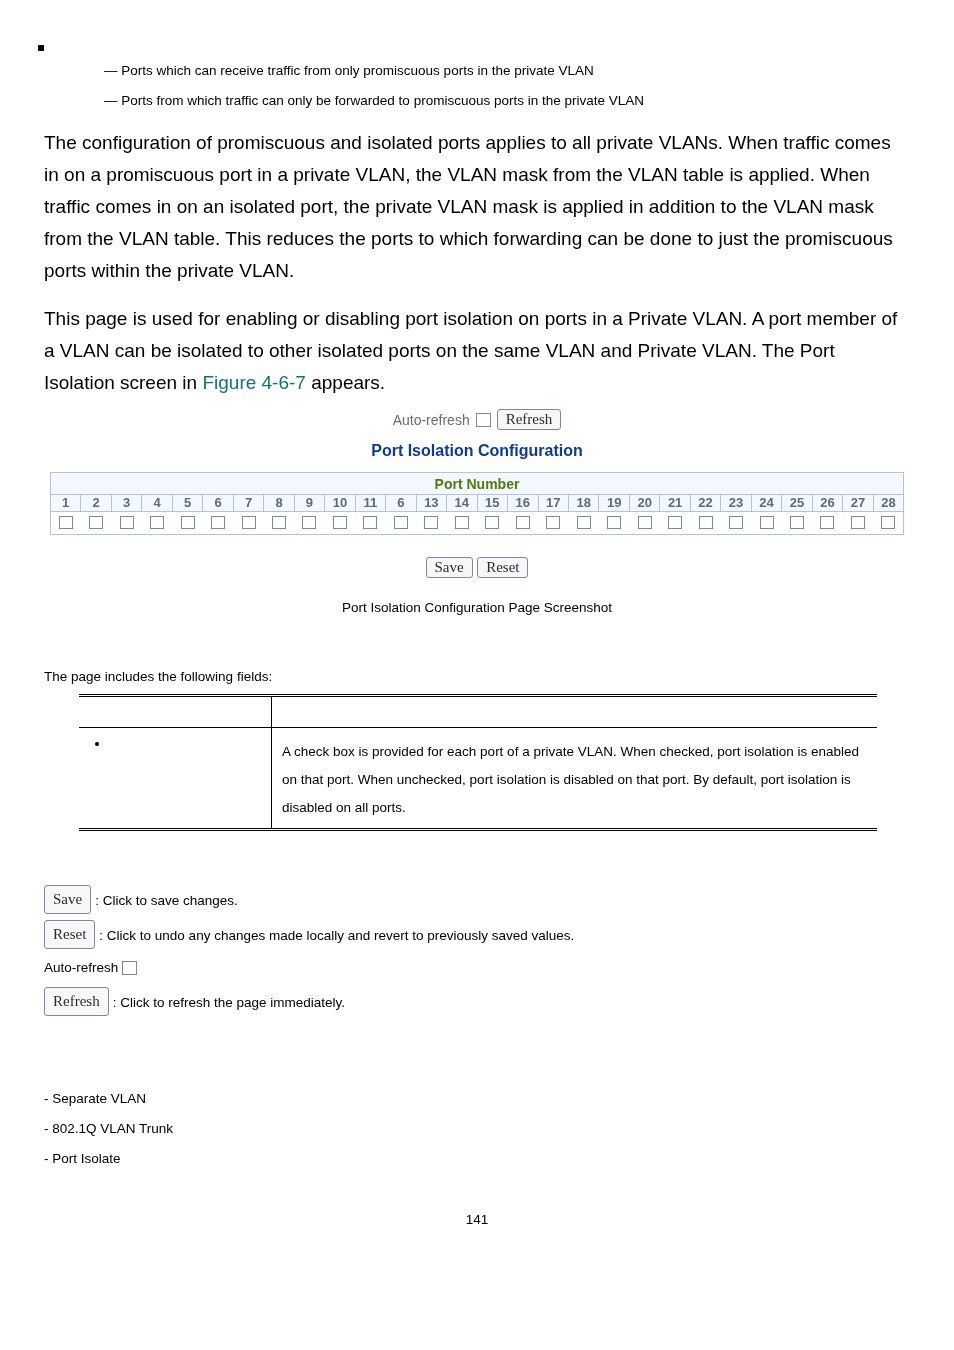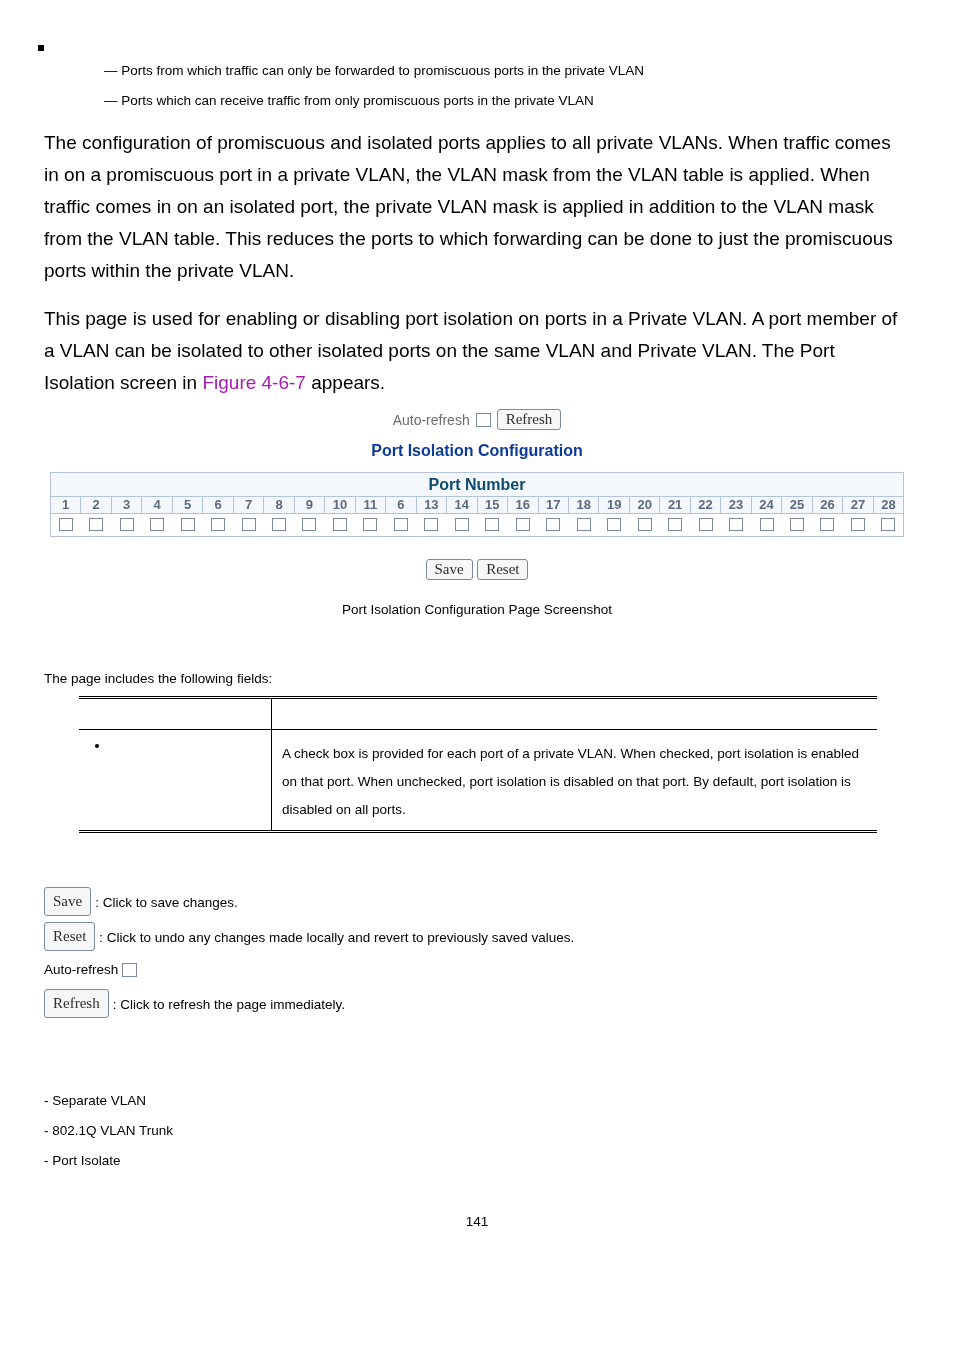--- a/index.html
+++ b/index.html
@@ -77,23 +77,23 @@
     margin-top: 12px;
   }
   .port-table-container {
     margin: 12px auto 0 auto;
     width: 852px;
     border: 1px solid #b2c4dc;
     border-bottom: 1px solid #b2c4dc;
   }
   .port-header-row {
     text-align: center;
-    font-size: 16px;
+    font-size: 14px;
     font-weight: 700;
-    color: #0c4a6e;
+    color: #4d7c0f;
     background: #f4f7fb;
     padding: 3px 0 2px 0;
     border-bottom: 1px solid #b2c4dc;
   }
   .port-num-row, .port-cb-row {
     display: flex;
   }
   .port-num-cell {
     flex: 1 1 0;
     border-right: 1px solid #b2c4dc;
@@ -204,33 +204,33 @@
     margin-top: 70px;
     font-size: 13.5px;
     line-height: 26px;
   }
   .bottom-list .item { margin: 4px 0; }
   .pagenum {
     text-align: center;
     font-size: 13.5px;
     margin-top: 40px;
   }
-  .link { color: #a21caf; }
+  .link { color: #0f766e; }
 </style>
 </head>
 <body>
 
 <div class="page">
 
   <div class="bullet-line">
     <div class="bullet-square"></div>
   </div>
 
+  <div class="sub-line">— Ports which can receive traffic from only promiscuous ports in the private VLAN</div>
   <div class="sub-line">— Ports from which traffic can only be forwarded to promiscuous ports in the private VLAN</div>
-  <div class="sub-line">— Ports which can receive traffic from only promiscuous ports in the private VLAN</div>
 
   <div class="para">The configuration of promiscuous and isolated ports applies to all private VLANs. When traffic comes in on a promiscuous port in a private VLAN, the VLAN mask from the VLAN table is applied. When traffic comes in on an isolated port, the private VLAN mask is applied in addition to the VLAN mask from the VLAN table. This reduces the ports to which forwarding can be done to just the promiscuous ports within the private VLAN.</div>
 
   <div class="para">
     <span>This page is used for enabling or disabling port isolation on ports in a Private VLAN. A port member of a VLAN can be isolated to other isolated ports on the same VLAN and Private VLAN. The Port Isolation screen in </span><span class="link">Figure 4-6-7</span><span> appears.</span>
   </div>
 
   <div class="figwrap">
     <div class="autorefresh-row">
       <span>Auto-refresh</span>

